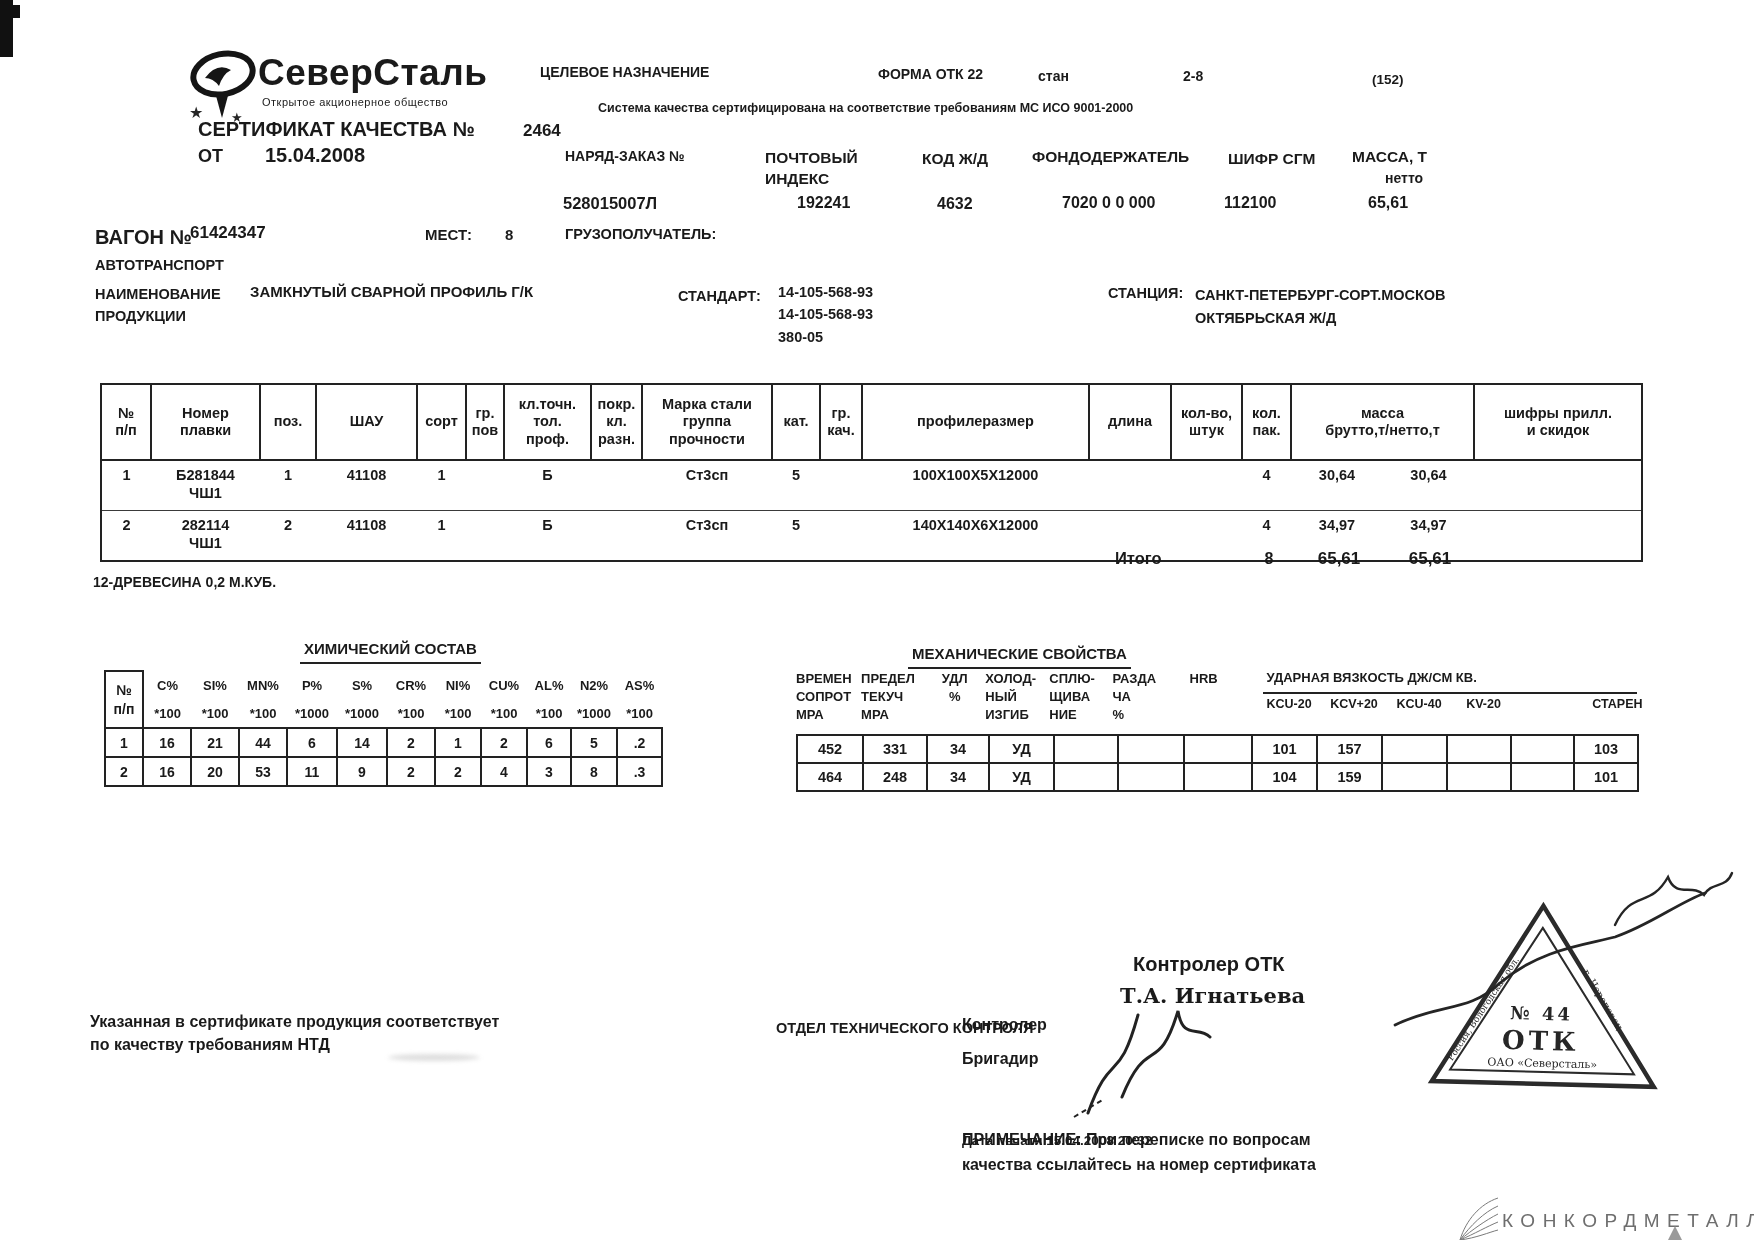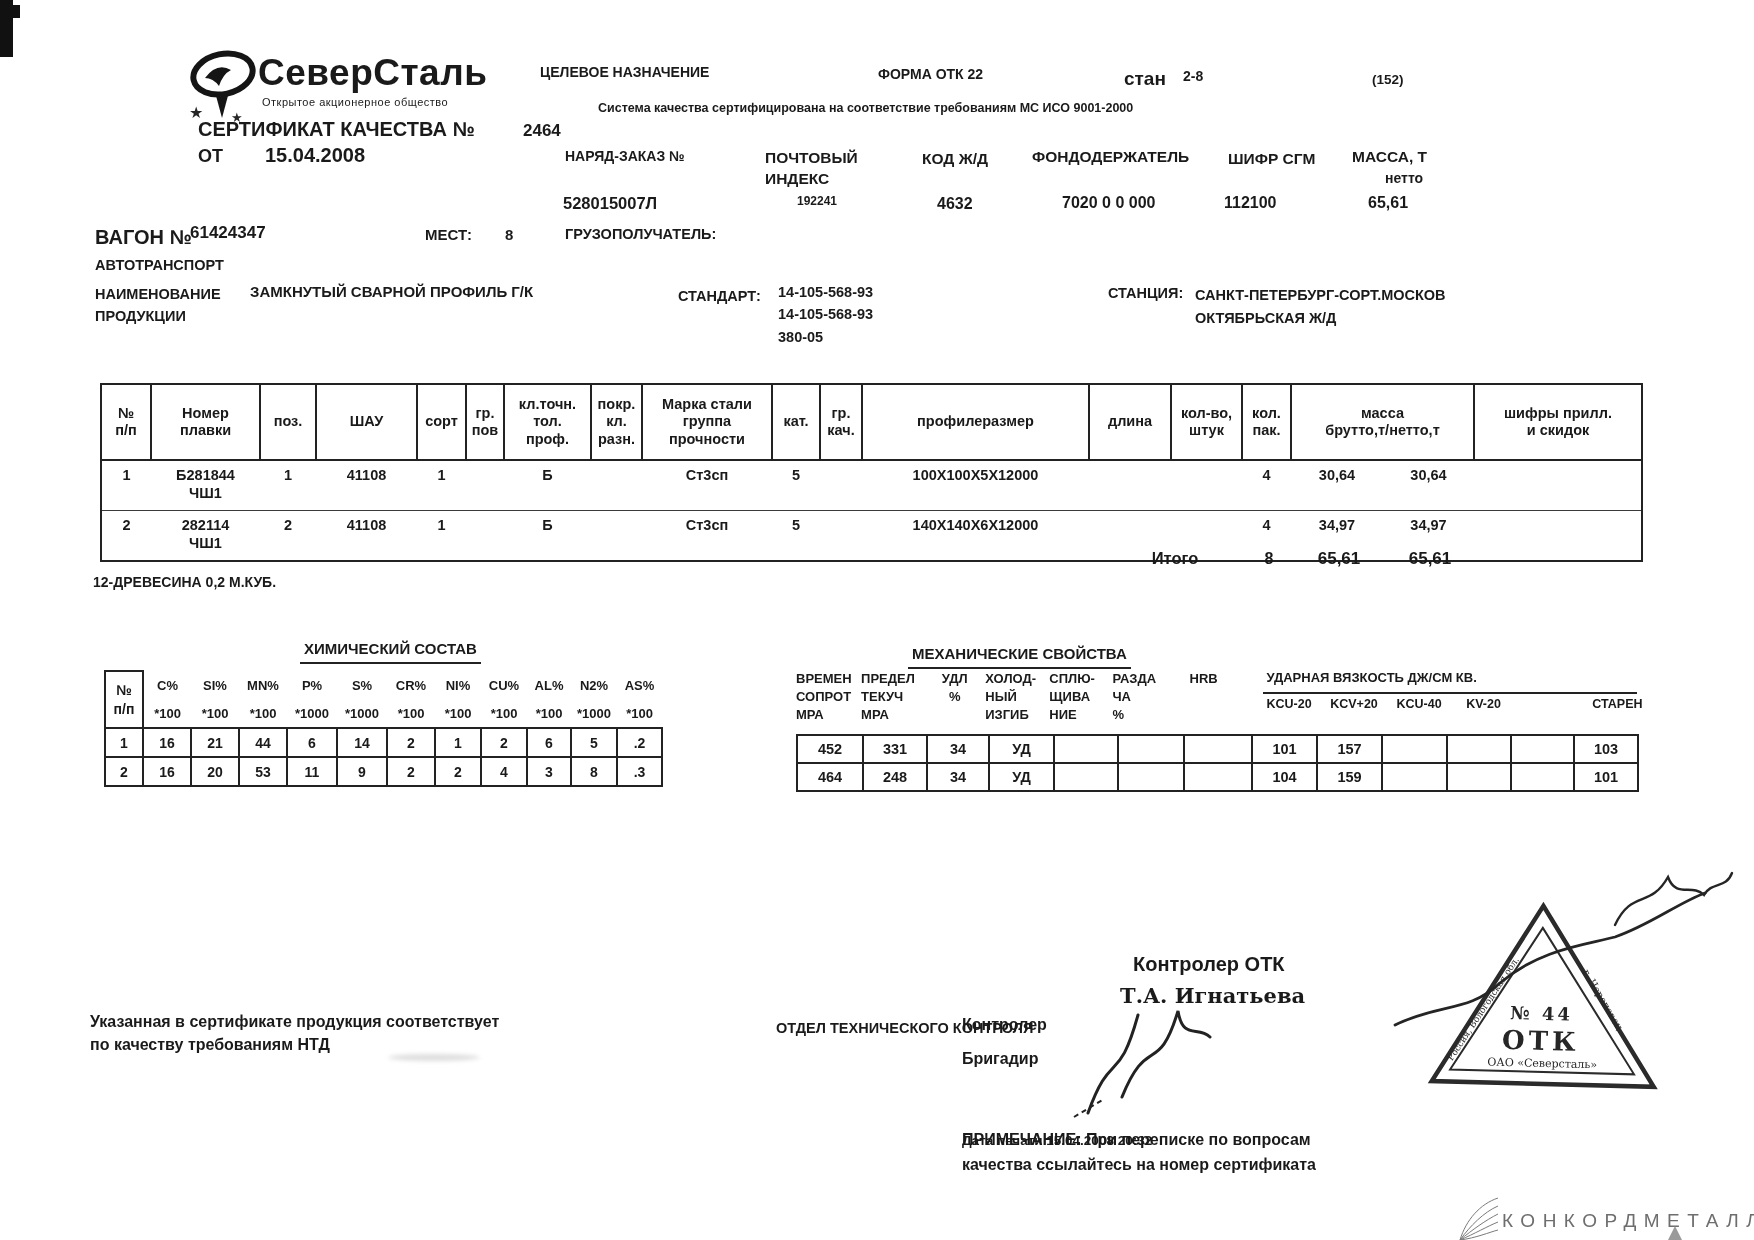--- a/index.html
+++ b/index.html
@@ -80,36 +80,36 @@
   <div class="abs logo-name" style="left:258px;top:52px">СеверСталь</div>
   <div class="abs logo-sub" style="left:262px;top:96px">Открытое акционерное общество</div>
 
   <div class="abs b" style="left:198px;top:118px;font-size:20px">СЕРТИФИКАТ КАЧЕСТВА №</div>
   <div class="abs b" style="left:523px;top:121px;font-size:17px">2464</div>
   <div class="abs b" style="left:198px;top:146px;font-size:18px">ОТ</div>
   <div class="abs b" style="left:265px;top:144px;font-size:20px">15.04.2008</div>
 
   <div class="abs b" style="left:540px;top:64px;font-size:14px">ЦЕЛЕВОЕ НАЗНАЧЕНИЕ</div>
   <div class="abs b" style="left:878px;top:66px;font-size:14px">ФОРМА ОТК 22</div>
-  <div class="abs b" style="left:1124px;top:68px;font-size:19px">стан</div>
+  <div class="abs b" style="left:1038px;top:68px;font-size:14px">стан</div>
   <div class="abs b" style="left:1183px;top:68px;font-size:14px">2-8</div>
   <div class="abs sb" style="left:1372px;top:72px;font-size:13.5px">(152)</div>
   <div class="abs sb" style="left:598px;top:101px;font-size:12.5px">Система качества сертифицирована на соответствие требованиям МС ИСО 9001-2000</div>
 
   <div class="abs b" style="left:565px;top:148px;font-size:14px">НАРЯД-ЗАКАЗ №</div>
   <div class="abs b prel" style="left:765px;top:148px;font-size:15.5px;line-height:1.35">ПОЧТОВЫЙ
 ИНДЕКС</div>
   <div class="abs b" style="left:922px;top:150px;font-size:15.5px">КОД Ж/Д</div>
   <div class="abs b" style="left:1032px;top:148px;font-size:15.5px">ФОНДОДЕРЖАТЕЛЬ</div>
   <div class="abs b" style="left:1228px;top:150px;font-size:15.5px">ШИФР СГМ</div>
   <div class="abs b" style="left:1352px;top:148px;font-size:15.5px">МАССА, Т</div>
   <div class="abs b" style="left:1385px;top:170px;font-size:14px">нетто</div>
 
   <div class="abs b" style="left:563px;top:194px;font-size:16.5px">528015007Л</div>
-  <div class="abs b" style="left:797px;top:194px;font-size:12px">192241</div>
+  <div class="abs b" style="left:797px;top:194px;font-size:16px">192241</div>
   <div class="abs b" style="left:937px;top:195px;font-size:16px">4632</div>
   <div class="abs b" style="left:1062px;top:194px;font-size:16px">7020 0 0 000</div>
   <div class="abs b" style="left:1224px;top:194px;font-size:16px">112100</div>
   <div class="abs b" style="left:1368px;top:194px;font-size:16px">65,61</div>
 
   <div class="abs b" style="left:95px;top:226px;font-size:20px">ВАГОН №</div>
   <div class="abs b" style="left:190px;top:223px;font-size:17px">61424347</div>
   <div class="abs b" style="left:425px;top:226px;font-size:15px">МЕСТ:</div>
   <div class="abs b" style="left:505px;top:226px;font-size:15px">8</div>
   <div class="abs b" style="left:565px;top:226px;font-size:14.5px">ГРУЗОПОЛУЧАТЕЛЬ:</div>
@@ -222,21 +222,21 @@
         <td></td>
         <td></td>
         <td>4</td>
         <td>34,97</td>
         <td>34,97</td>
         <td></td>
       </tr>
       </tbody>
   </table>
 
-  <div class="abs b" style="left:1115px;top:549px;width:120px;text-align:center;font-size:16.5px">Итого</div>
+  <div class="abs b" style="left:1115px;top:549px;width:120px;text-align:left;font-size:16.5px">Итого</div>
   <div class="abs b ctr" style="left:1256px;top:550px;width:26px;font-size:16px">8</div>
   <div class="abs b ctr" style="left:1308px;top:549px;width:62px;font-size:17px">65,61</div>
   <div class="abs b ctr" style="left:1399px;top:549px;width:62px;font-size:17px">65,61</div>
 
   <div class="abs b" style="left:93px;top:574px;font-size:14px">12-ДРЕВЕСИНА 0,2 М.КУБ.</div>
 
   <div class="abs b" style="left:300px;top:640px;font-size:15px;border-bottom:2.5px solid #222;padding:0 4px 5px 4px">ХИМИЧЕСКИЙ СОСТАВ</div>
 
   <table class="chem-table abs" style="left:104px;top:670px;width:557px">
     <colgroup>

